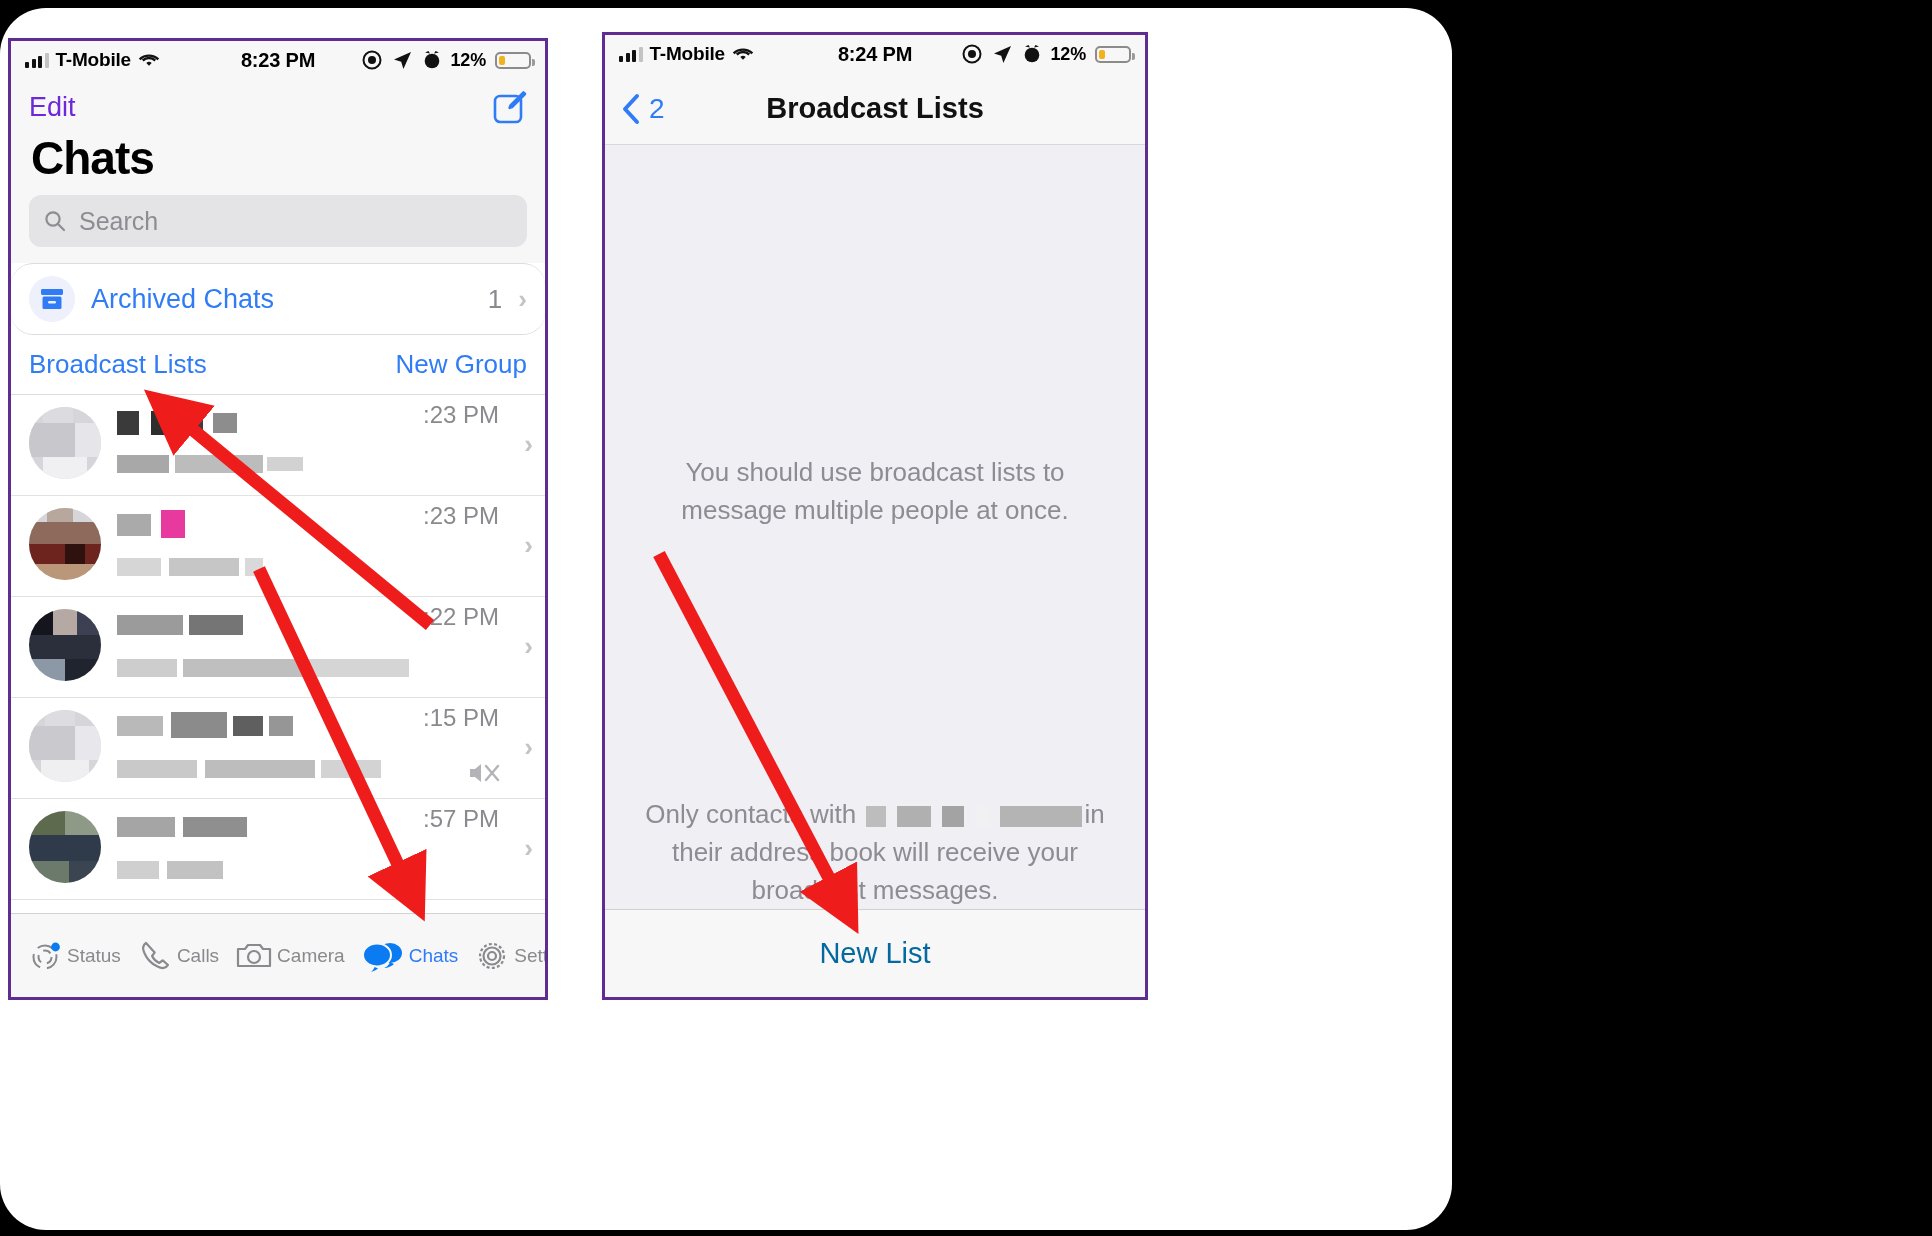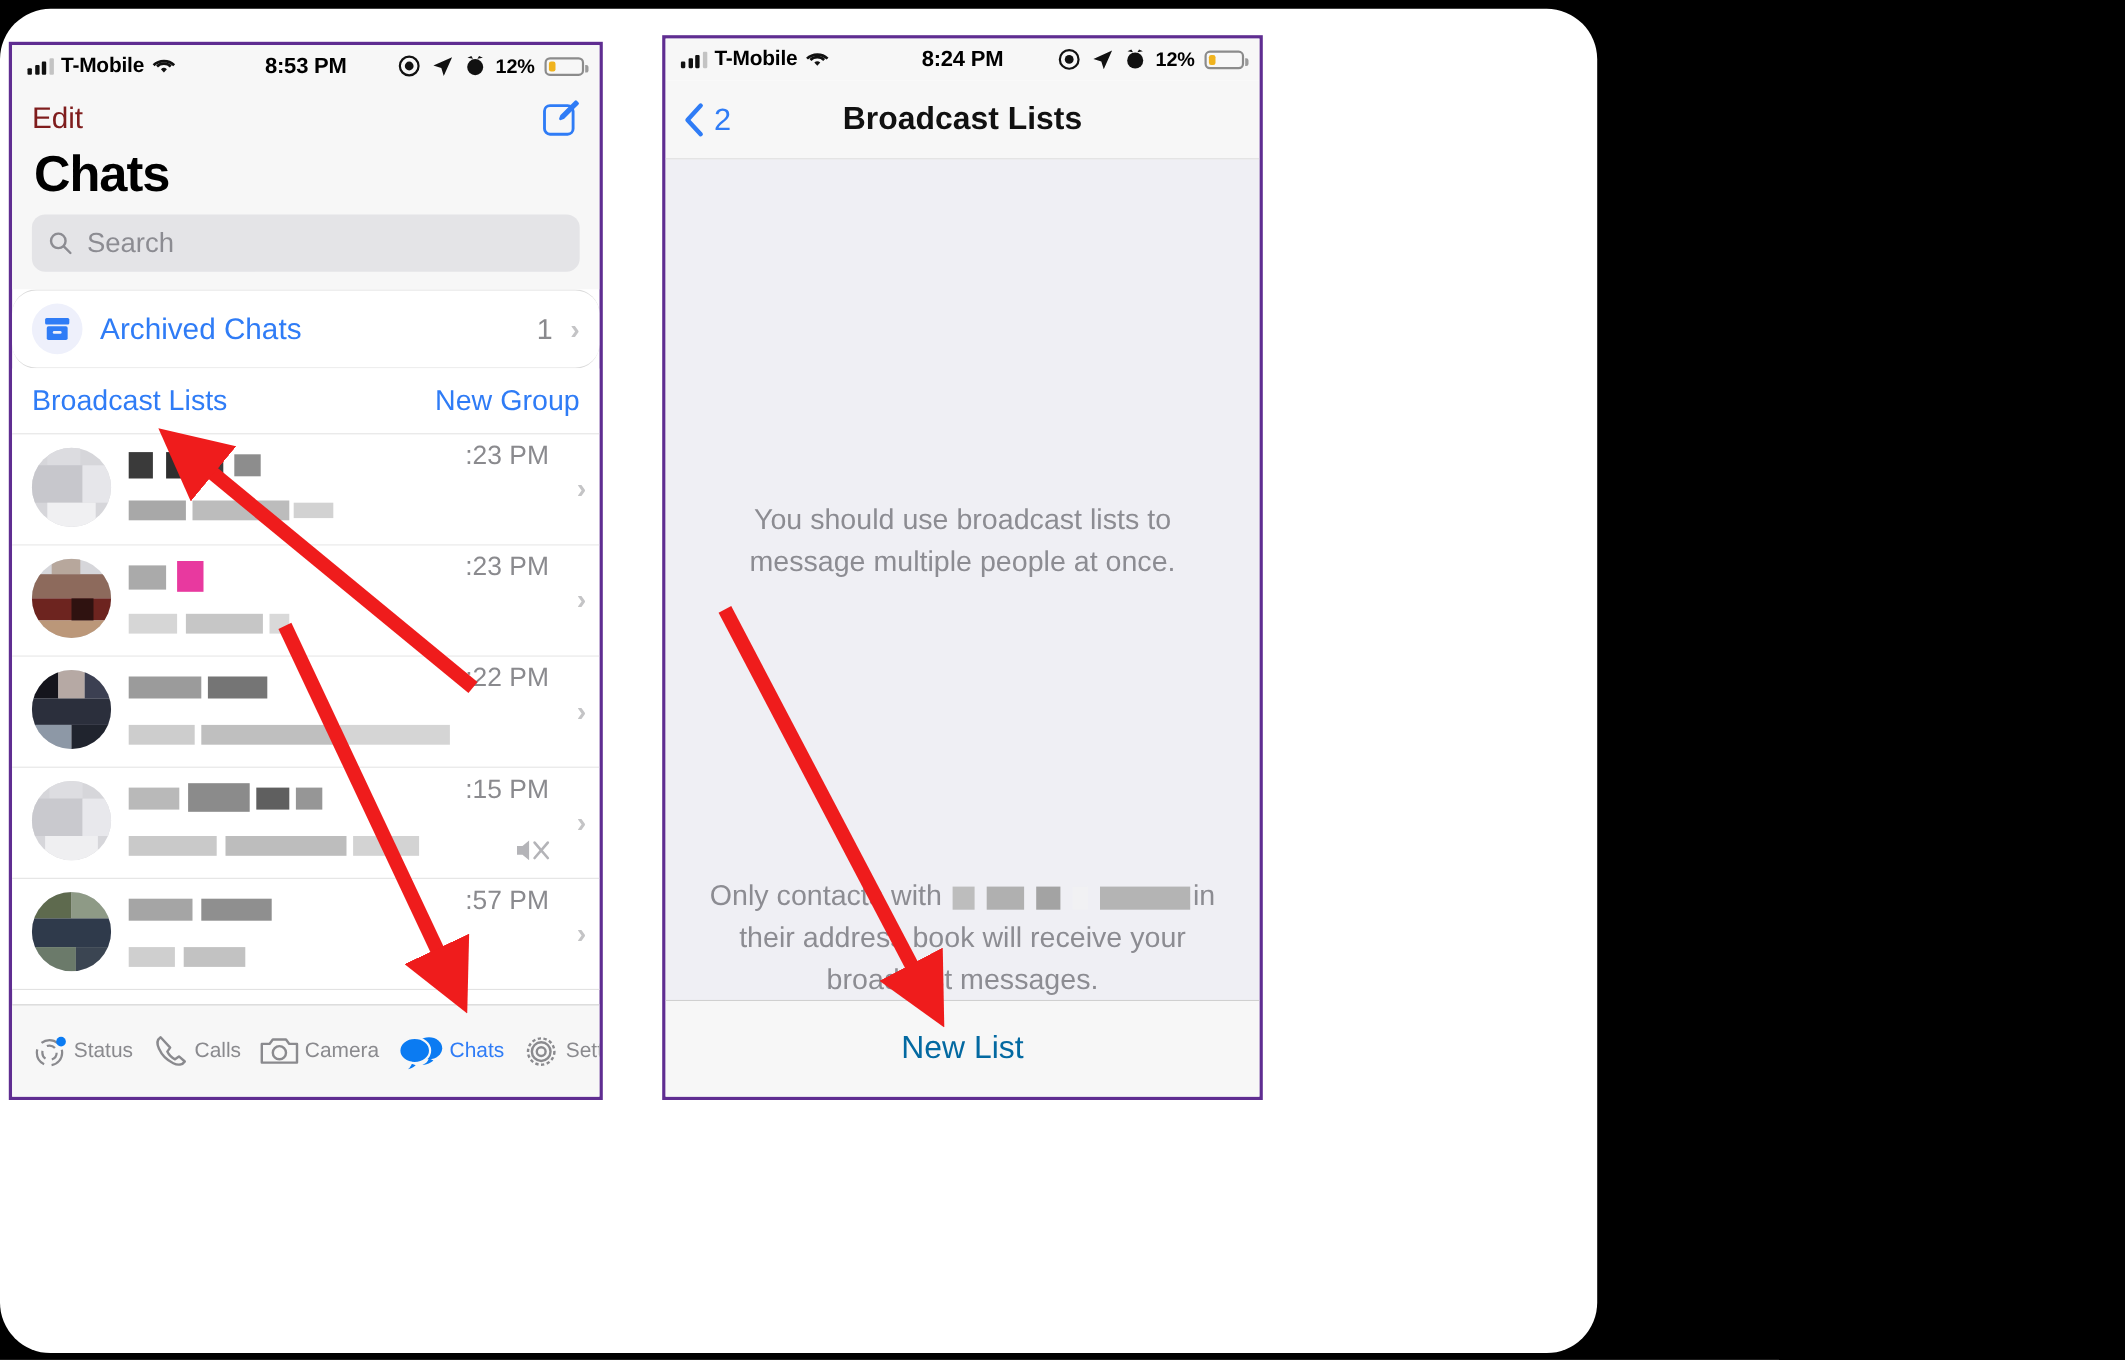--- a/index.html
+++ b/index.html
@@ -40,21 +40,21 @@
   .batt::after{content:"";position:absolute;right:-6px;top:5px;width:3px;height:7px;
                background:#9a9a9a;border-radius:0 2px 2px 0;}
   .batt i { position:absolute; left:2px; top:2px; bottom:2px; width:18%;
             background:#f0b31e; border-radius:2px; }
   .pct { font-size:18px; font-weight:bold; }
 
   
   .navbar-left { background:#f7f7f7; padding:6px 18px 10px; position:relative; }
   .nav-row { display:flex; align-items:center; justify-content:space-between;
              height:44px; }
-  .edit-btn { color:#7f1d1d; font-size:27px; }
+  .edit-btn { color:#6d28d9; font-size:27px; }
   .compose { width:34px; height:34px; }
   .big-title { font-size:46px; font-weight:bold; color:#000; letter-spacing:-1px;
                margin:2px 0 10px 2px; }
   .searchbox { height:52px; background:#e4e4e7; border-radius:12px;
                display:flex; align-items:center; gap:12px; padding:0 14px;
                margin-bottom:6px; }
   .searchbox .ph { color:#8c8c92; font-size:25px; }
 
   .row-archived { display:flex; align-items:center; gap:16px; height:72px;
                   padding:0 18px; background:#fff;
@@ -128,21 +128,21 @@
             <i></i>
             <i></i>
           </span>
         <span>T-Mobile</span>
         <svg width="22" height="16" viewBox="0 0 22 16">
           <path d="M11 13.8 8.3 10.9a4 4 0 0 1 5.4 0z" fill="#111"></path>
           <path d="M11 7.2a7.6 7.6 0 0 0-5.4 2.2L3.9 7.6a10 10 0 0 1 14.2 0l-1.7 1.8A7.6 7.6 0 0 0 11 7.2z" fill="#111"></path>
           <path d="M11 2.4c-3.9 0-7.5 1.5-10.2 4l1.7 1.8A12.1 12.1 0 0 1 11 4.8c3.3 0 6.3 1.3 8.5 3.4l1.7-1.8A14.7 14.7 0 0 0 11 2.4z" fill="#111"></path>
         </svg>
       </div>
-      <div class="sb-mid">8:53 PM</div>
+      <div class="sb-mid">8:23 PM</div>
       <div class="sb-right">
         <svg width="22" height="22" viewBox="0 0 22 22">
           <circle cx="11" cy="11" r="8.5" fill="none" stroke="#111" stroke-width="2"></circle>
           <circle cx="11" cy="11" r="4" fill="#111"></circle>
         </svg>
         <svg width="21" height="21" viewBox="0 0 21 21">
           <path d="M19 2 2 9.6l7.2 2.2L11.4 19z" fill="#111"></path>
         </svg>
         <svg width="20" height="20" viewBox="0 0 20 20">
           <circle cx="10" cy="11" r="7.3" fill="#111"></circle>

